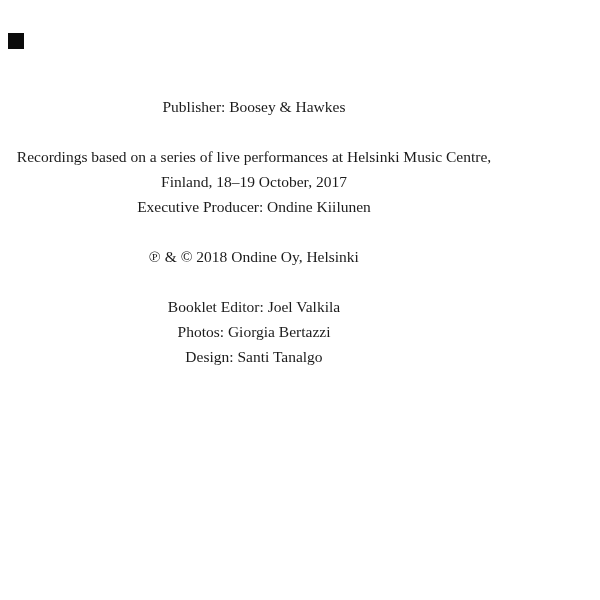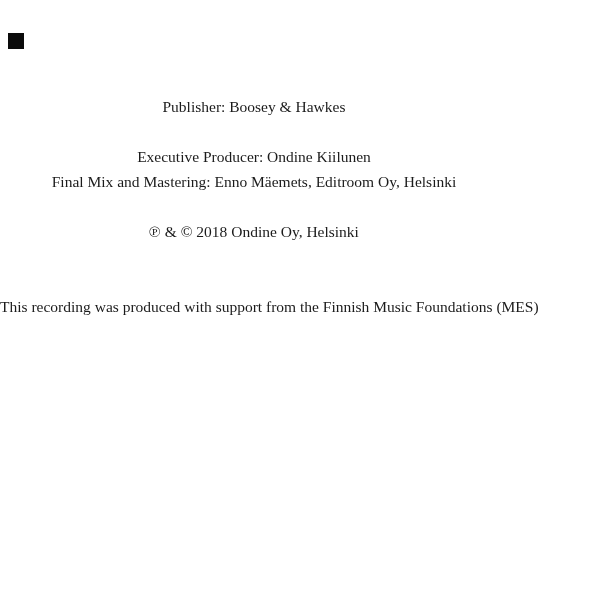--- a/index.html
+++ b/index.html
@@ -47,28 +47,33 @@
 
 <div class="corner-mark" style="background: rgb(11, 11, 11);"></div>
 
 <div class="content">
 
   <p>Publisher: Boosey &amp; Hawkes</p>
 
   <div class="gap"></div>
 
   <div>
+    <p>Recordings based on a series of live performances at Helsinki Music Centre,</p>
+    <p>Finland, 18–19 October, 2017</p>
     <p>Executive Producer: Ondine Kiilunen</p>
-    <p>Final Mix and Mastering: Enno Mäemets, Editroom Oy, Helsinki</p>
   </div>
 
   <div class="gap"></div>
 
   <p>℗ &amp; © 2018 Ondine Oy, Helsinki</p>
 
   <div class="gap"></div>
 
+  <div>
+    <p>Booklet Editor: Joel Valkila</p>
+    <p>Photos: Giorgia Bertazzi</p>
+    <p>Design: Santi Tanalgo</p>
+  </div>
 
   <div class="gap"></div>
 
-  <p>This recording was produced with support from the Finnish Music Foundations (MES)</p>
 
 </div>
 
 </body></html>

